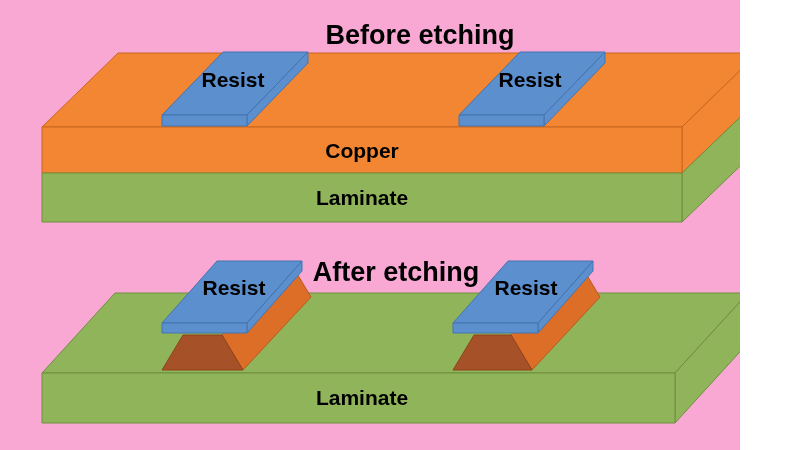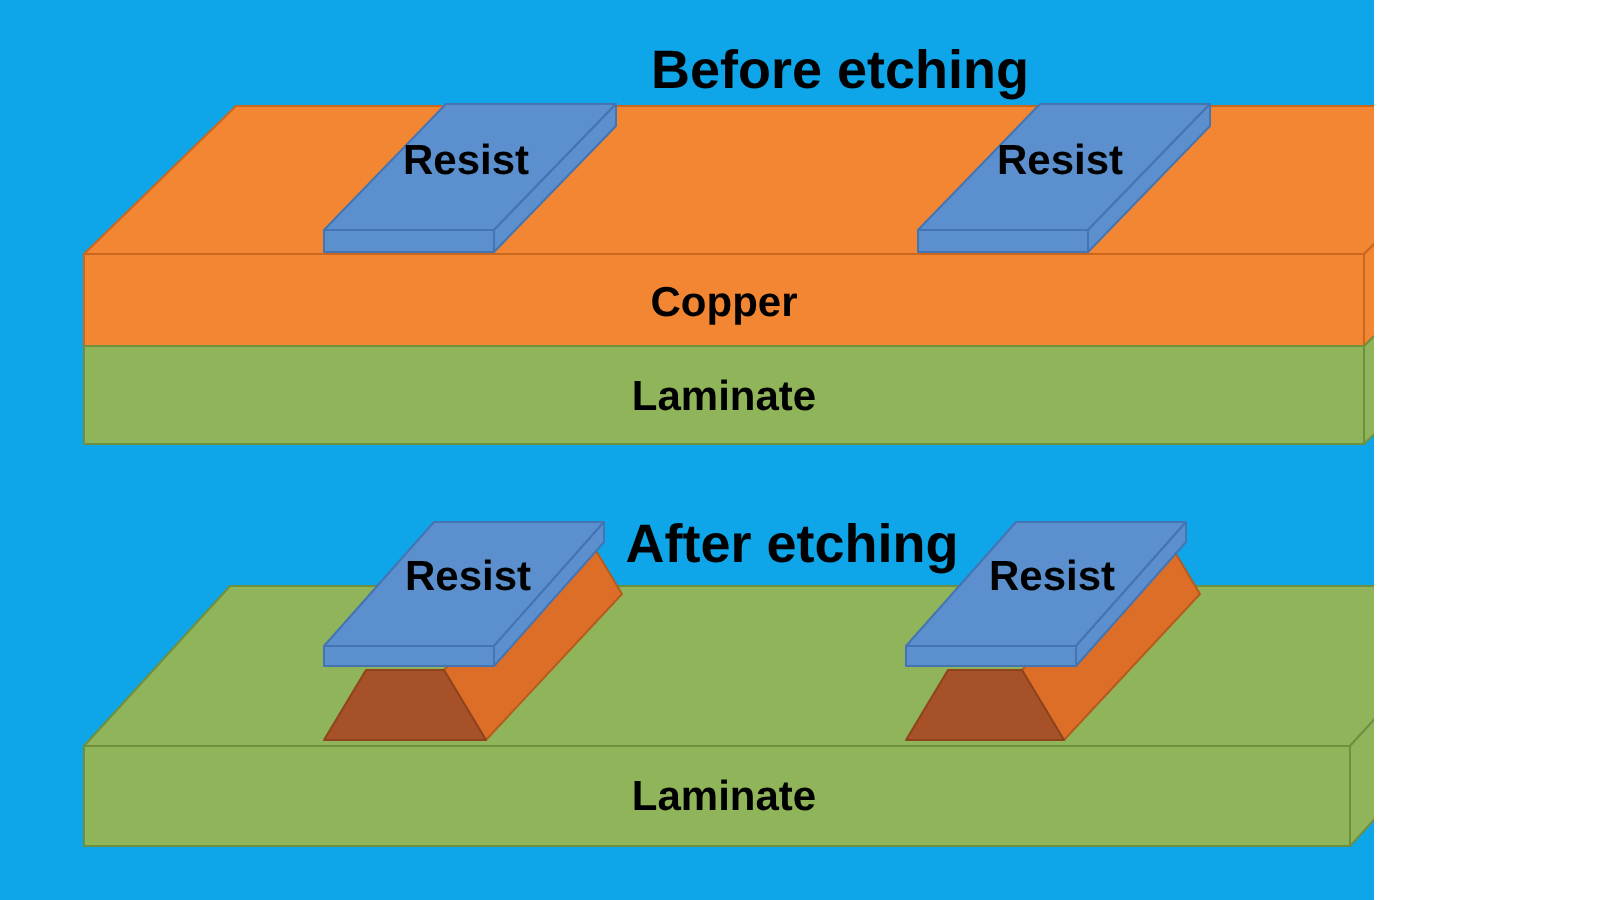--- a/index.html
+++ b/index.html
@@ -3,23 +3,23 @@
 <meta charset="utf-8">
 <style>
   html, body {
     margin: 0;
     padding: 0;
     background: #ffffff;
     font-family: "Liberation Sans", sans-serif;
   }
   .canvas {
     position: relative;
-    width: 687px;
+    width: 740px;
     height: 450px;
-    background: #0ea5e9;
+    background: #f9a8d4;
     overflow: hidden;
   }
   svg { display: block; }
   polygon { stroke-width: 1; stroke-linejoin: round; }
   .s-copper       { stroke: #c9671e; }
   .s-copper-dark  { stroke: #8f431c; }
   .s-copper-side  { stroke: #b65a1e; }
   .s-laminate     { stroke: #6e8f3e; }
   .s-resist       { stroke: #4474b2; }
   text {

